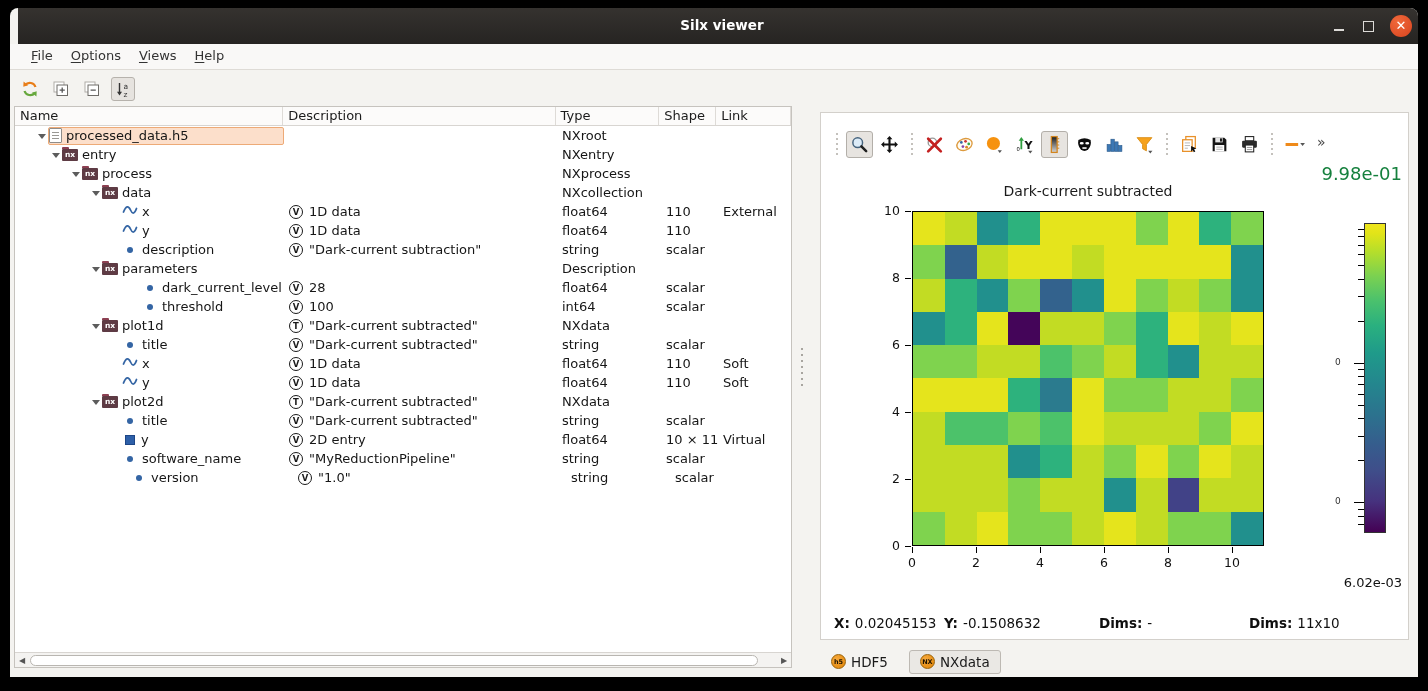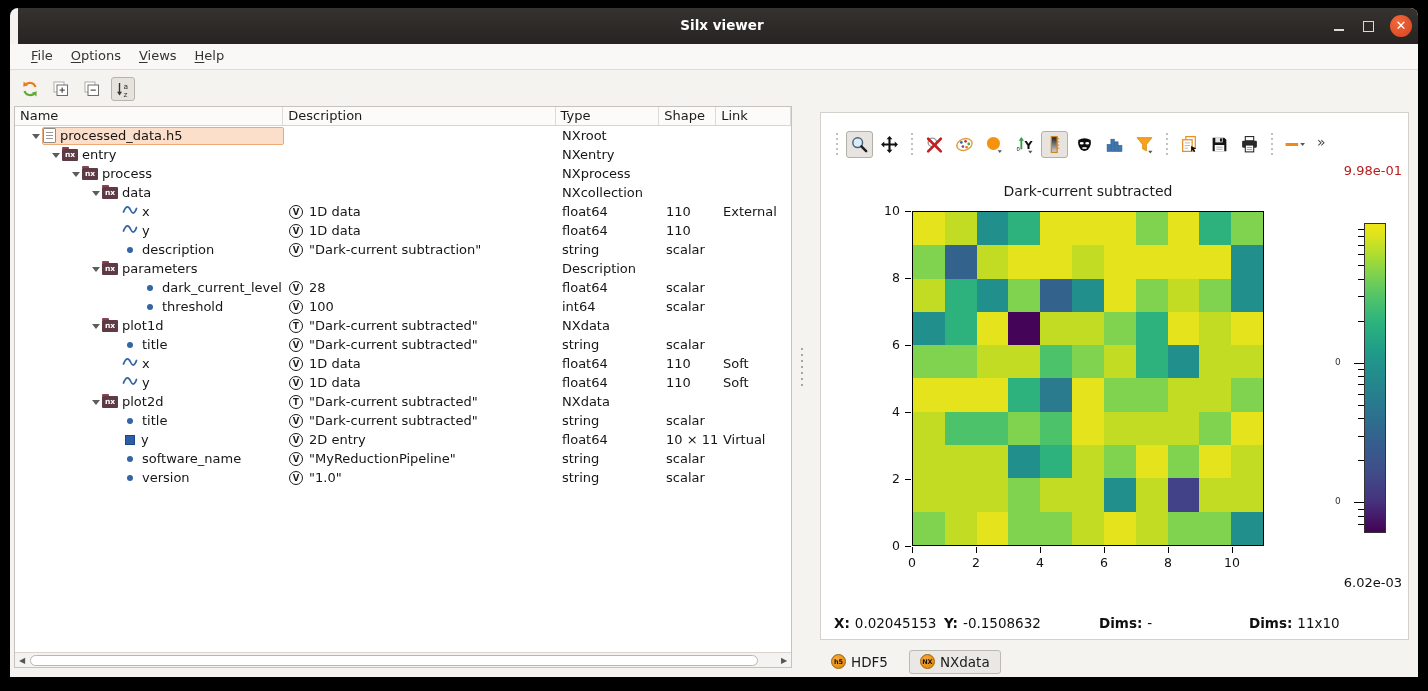--- a/index.html
+++ b/index.html
@@ -94,21 +94,21 @@
   #plot-title { position:absolute; left:87px; top:70px; width:360px; text-align:center;
     font-size:14px; color:#1a1a1a; }
   #heatmap { position:absolute; left:91px; top:98px; width:352px; height:335px;
     border:1px solid #000; display:grid; grid-template-columns:repeat(11,1fr); grid-template-rows:repeat(10,1fr); }
   .tick { position:absolute; background:#000; }
   .ax-label { position:absolute; font-size:12.5px; color:#111; }
   
   #colorbar { position:absolute; left:543px; top:110px; width:22px; height:310px; border:1px solid #333;
     background:linear-gradient(to top,#440154 0%,#46327e 10%,#3f4e8a 20%,#365c8d 28%,#2c728e 38%,
       #24868e 48%,#1f9a8a 58%,#2ab07f 67%,#4ac16d 75%,#7ad151 83%,#b5de2b 91%,#e2e418 97%,#efe51c 100%); }
-  #cb-max { position:absolute; right:6px; top:50px; font-size:13px; color:#b91c1c; }
+  #cb-max { position:absolute; right:6px; top:50px; font-size:18px; color:#15803d; }
   #cb-min { position:absolute; right:6px; top:462px; font-size:13px; color:#111; }
   .cb-zero { position:absolute; left:514px; font-size:9px; color:#333; }
 
   
   #plot-status { position:absolute; left:0; top:500px; width:100%; height:22px; font-size:13.5px; color:#101010; }
   .st-item { position:absolute; top:2px; white-space:nowrap; }
   .st-label { font-weight:bold; margin-right:5px; }
 
   
   #tab-bar { position:absolute; left:806px; top:640px; height:27px; display:flex; align-items:center; gap:10px; padding-left:4px; }
@@ -168,21 +168,21 @@
     <div id="tree-panel">
       <div id="tree-header">
           <div class="th" style="width: 269px;">Name</div>
           <div class="th" style="width: 273px;">Description</div>
           <div class="th" style="width: 104px;">Type</div>
           <div class="th" style="width: 57px;">Shape</div>
           <div class="th" style="width: 75px;">Link</div>
         </div>
       <div id="tree-rows">
           <div class="tree-row">
-            <div class="td c-name" style="padding-left: 14px;">
+            <div class="td c-name" style="padding-left: 20px;">
               <span class="caret"></span>
               <span class="sel-box">
                 <span class="ticon icon-file"></span>
                 <span>processed_data.h5</span>
               </span>
             </div>
             <div class="td c-desc">
               <span></span>
             </div>
             <div class="td c-type">NXroot</div>
@@ -425,21 +425,21 @@
             </div>
             <div class="td c-desc">
               <span class="badge">V</span>
               <span>"MyReductionPipeline"</span>
             </div>
             <div class="td c-type">string</div>
             <div class="td c-shape">scalar</div>
             <div class="td c-link"></div>
           </div>
           <div class="tree-row">
-            <div class="td c-name" style="padding-left: 94px;">
+            <div class="td c-name" style="padding-left: 94px; margin-left: 9px;">
               <span class="caret-sp"></span>
               <span class="ticon icon-dot"></span>
               <span>version</span>
             </div>
             <div class="td c-desc">
               <span class="badge">V</span>
               <span>"1.0"</span>
             </div>
             <div class="td c-type">string</div>
             <div class="td c-shape">scalar</div>

